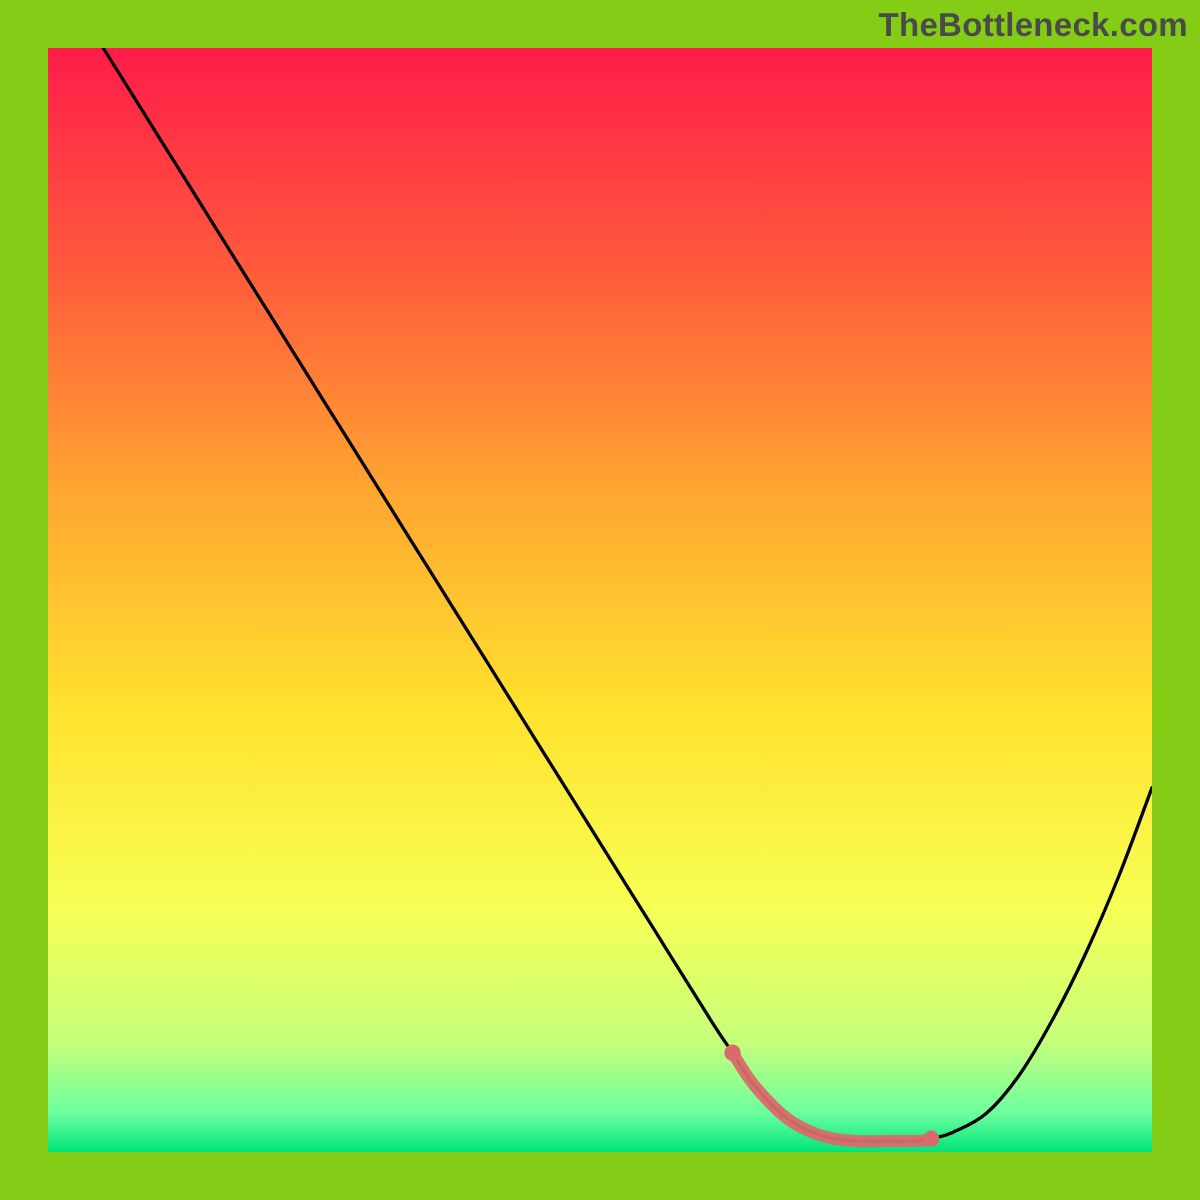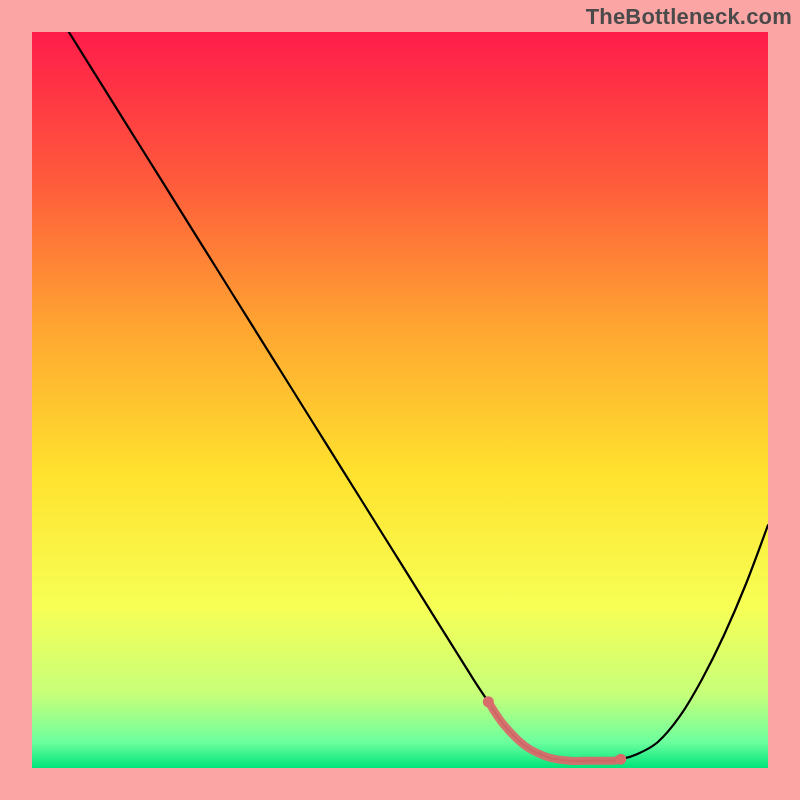--- a/index.html
+++ b/index.html
@@ -8,21 +8,21 @@
     width: 800px;
     height: 800px;
     background: #000;
     overflow: hidden;
     font-family: Arial, Helvetica, sans-serif;
   }
   .frame {
     position: relative;
     width: 800px;
     height: 800px;
-    background: #fca5a5;
+    background: #84cc16;
   }
   .watermark {
     position: absolute;
     top: 4px;
     right: 8px;
     color: #4a4a4a;
     font-size: 22px;
     font-weight: 600;
     letter-spacing: 0.2px;
     z-index: 10;

